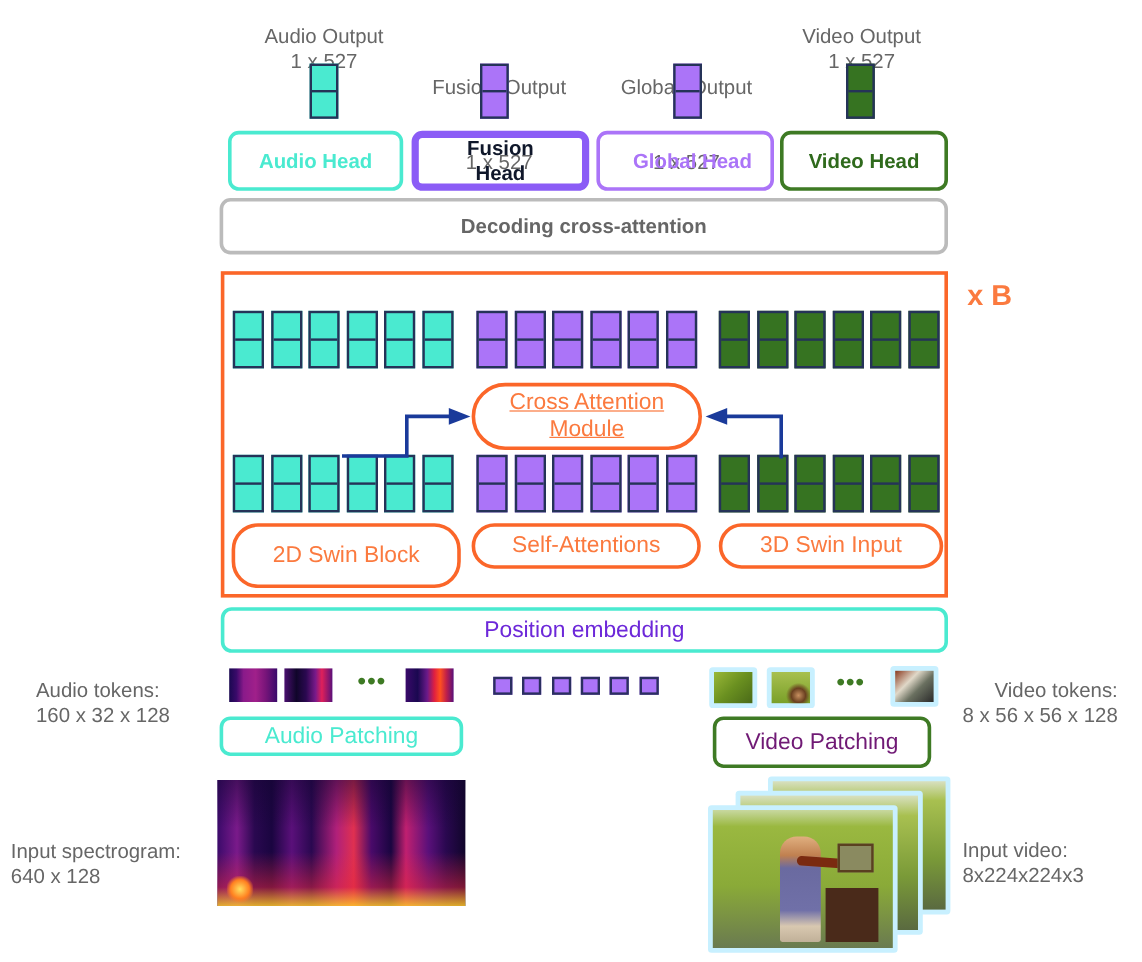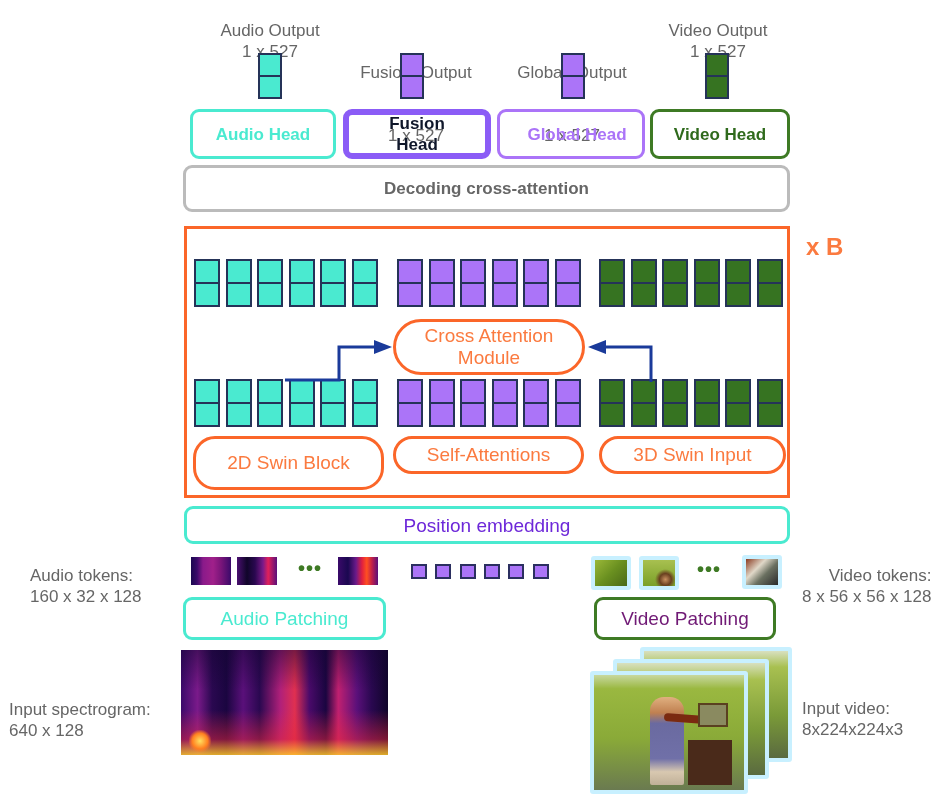--- a/index.html
+++ b/index.html
@@ -112,21 +112,21 @@
   <g>
     <polyline points="285,380 339,380 339,347 378,347" fill="none" stroke="#1a3a9a" stroke-width="3"></polyline>
     <polygon points="392,347 374,340 374,354" fill="#1a3a9a"></polygon>
   </g>
   <g>
     <polyline points="651,382 651,347 603,347" fill="none" stroke="#1a3a9a" stroke-width="3"></polyline>
     <polygon points="588,347 606,340 606,354" fill="#1a3a9a"></polygon>
   </g>
 </svg>
 
-<div class="pill" style="left:393px; top:319px; width:192px; height:56px; border-radius:28px;">
+<div class="pill" style="left:393px; top:319px; width:192px; height:56px; border-radius:28px;text-decoration:underline;">
   <span style="padding:0 24px;">Cross Attention Module</span>
 </div>
 
 <div class="pill" style="left:193px; top:436px; width:191px; height:54px;">
   <span>2D Swin Block</span>
 </div>
 <div class="pill" style="left:393px; top:436px; width:191px; height:38px;">
   <span>Self-Attentions</span>
 </div>
 <div class="pill" style="left:599px; top:436px; width:187px; height:38px;">
@@ -164,21 +164,21 @@
 <div class="dots" style="left:697px; top:558px;">•••</div>
 <div class="vid-tok" style="left:742px; top:555px;">
     <div style="background:linear-gradient(135deg,#8a3a20 0%,#e0d8c8 35%,#6a7060 60%,#2a2a2a 100%);"></div>
   </div>
 
 <div class="abs gray-label" style="left:802px; top:553px;text-align:right;">
   <div>Video tokens:</div>
   <div>8 x 56 x 56 x 128</div>
 </div>
 
-<div class="box" style="left:183px; top:597px; width:203px; height:43px; border:3px solid #4aead0; color:#4aead0; font-weight:normal; font-size:19px;">
+<div class="box" style="left:183px; top:597px; width:203px; height:33px; border:3px solid #4aead0; color:#4aead0; font-weight:normal; font-size:19px;">
   <span>Audio Patching</span>
 </div>
 <div class="box" style="left:594px; top:597px; width:182px; height:43px; border:3px solid #3e7a24; color:#701a75; font-weight:normal; font-size:19px;">
   <span>Video Patching</span>
 </div>
 
 <div class="abs gray-label" style="left:9px; top:687px;">
   <div>Input spectrogram:</div>
   <div>640 x 128</div>
 </div>

